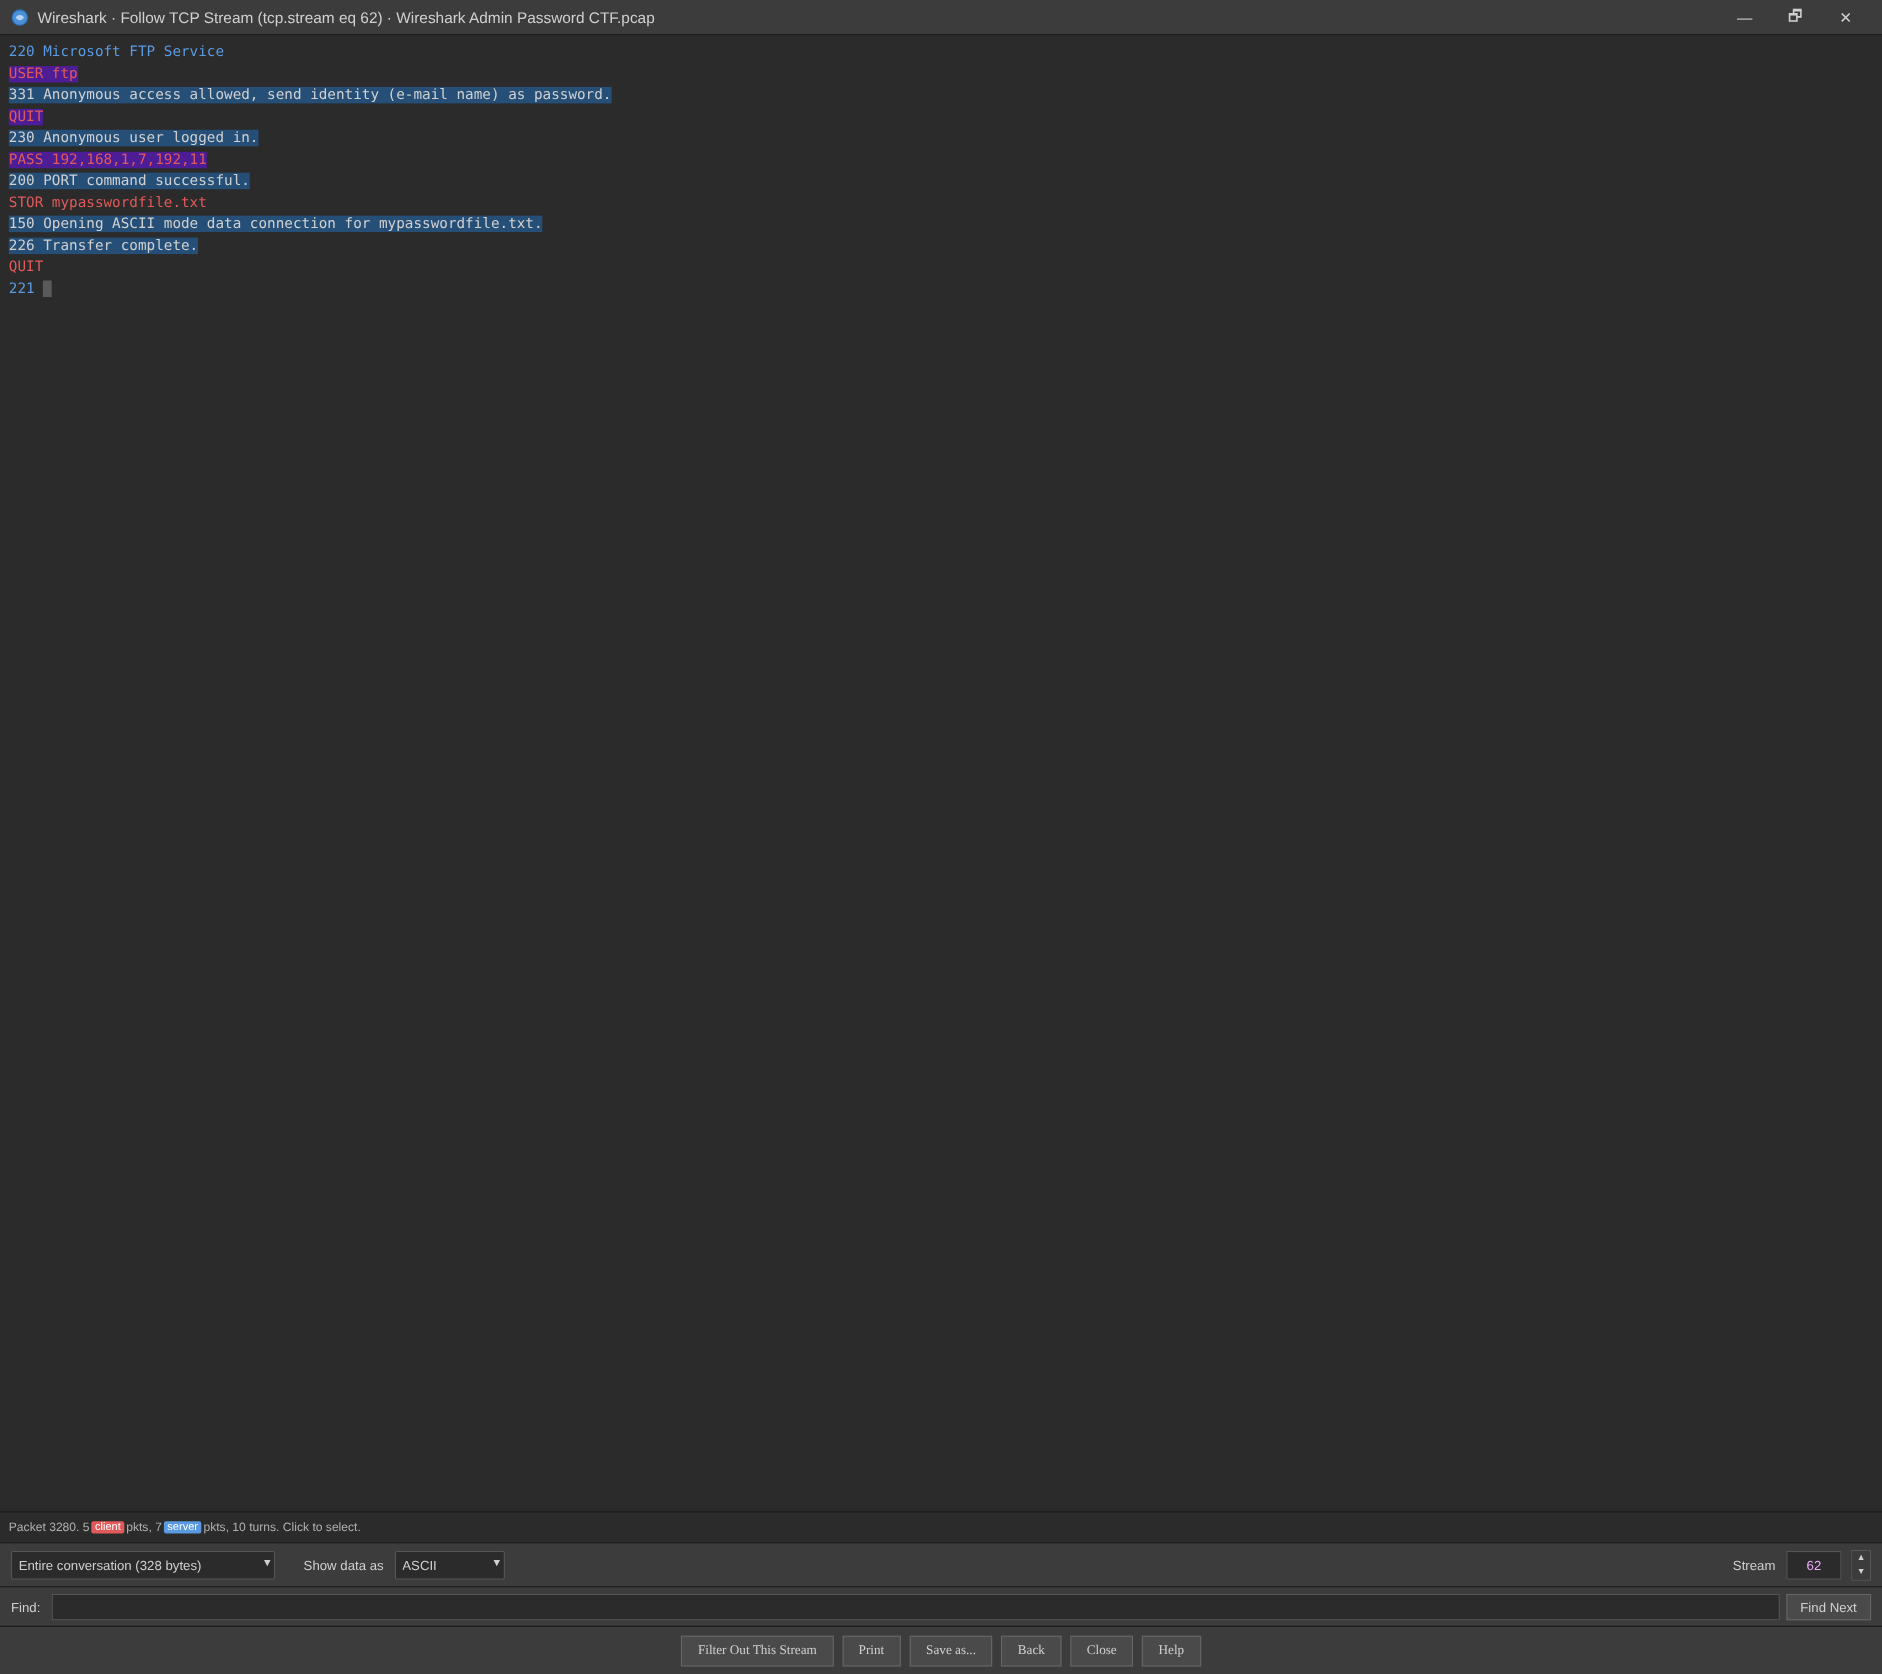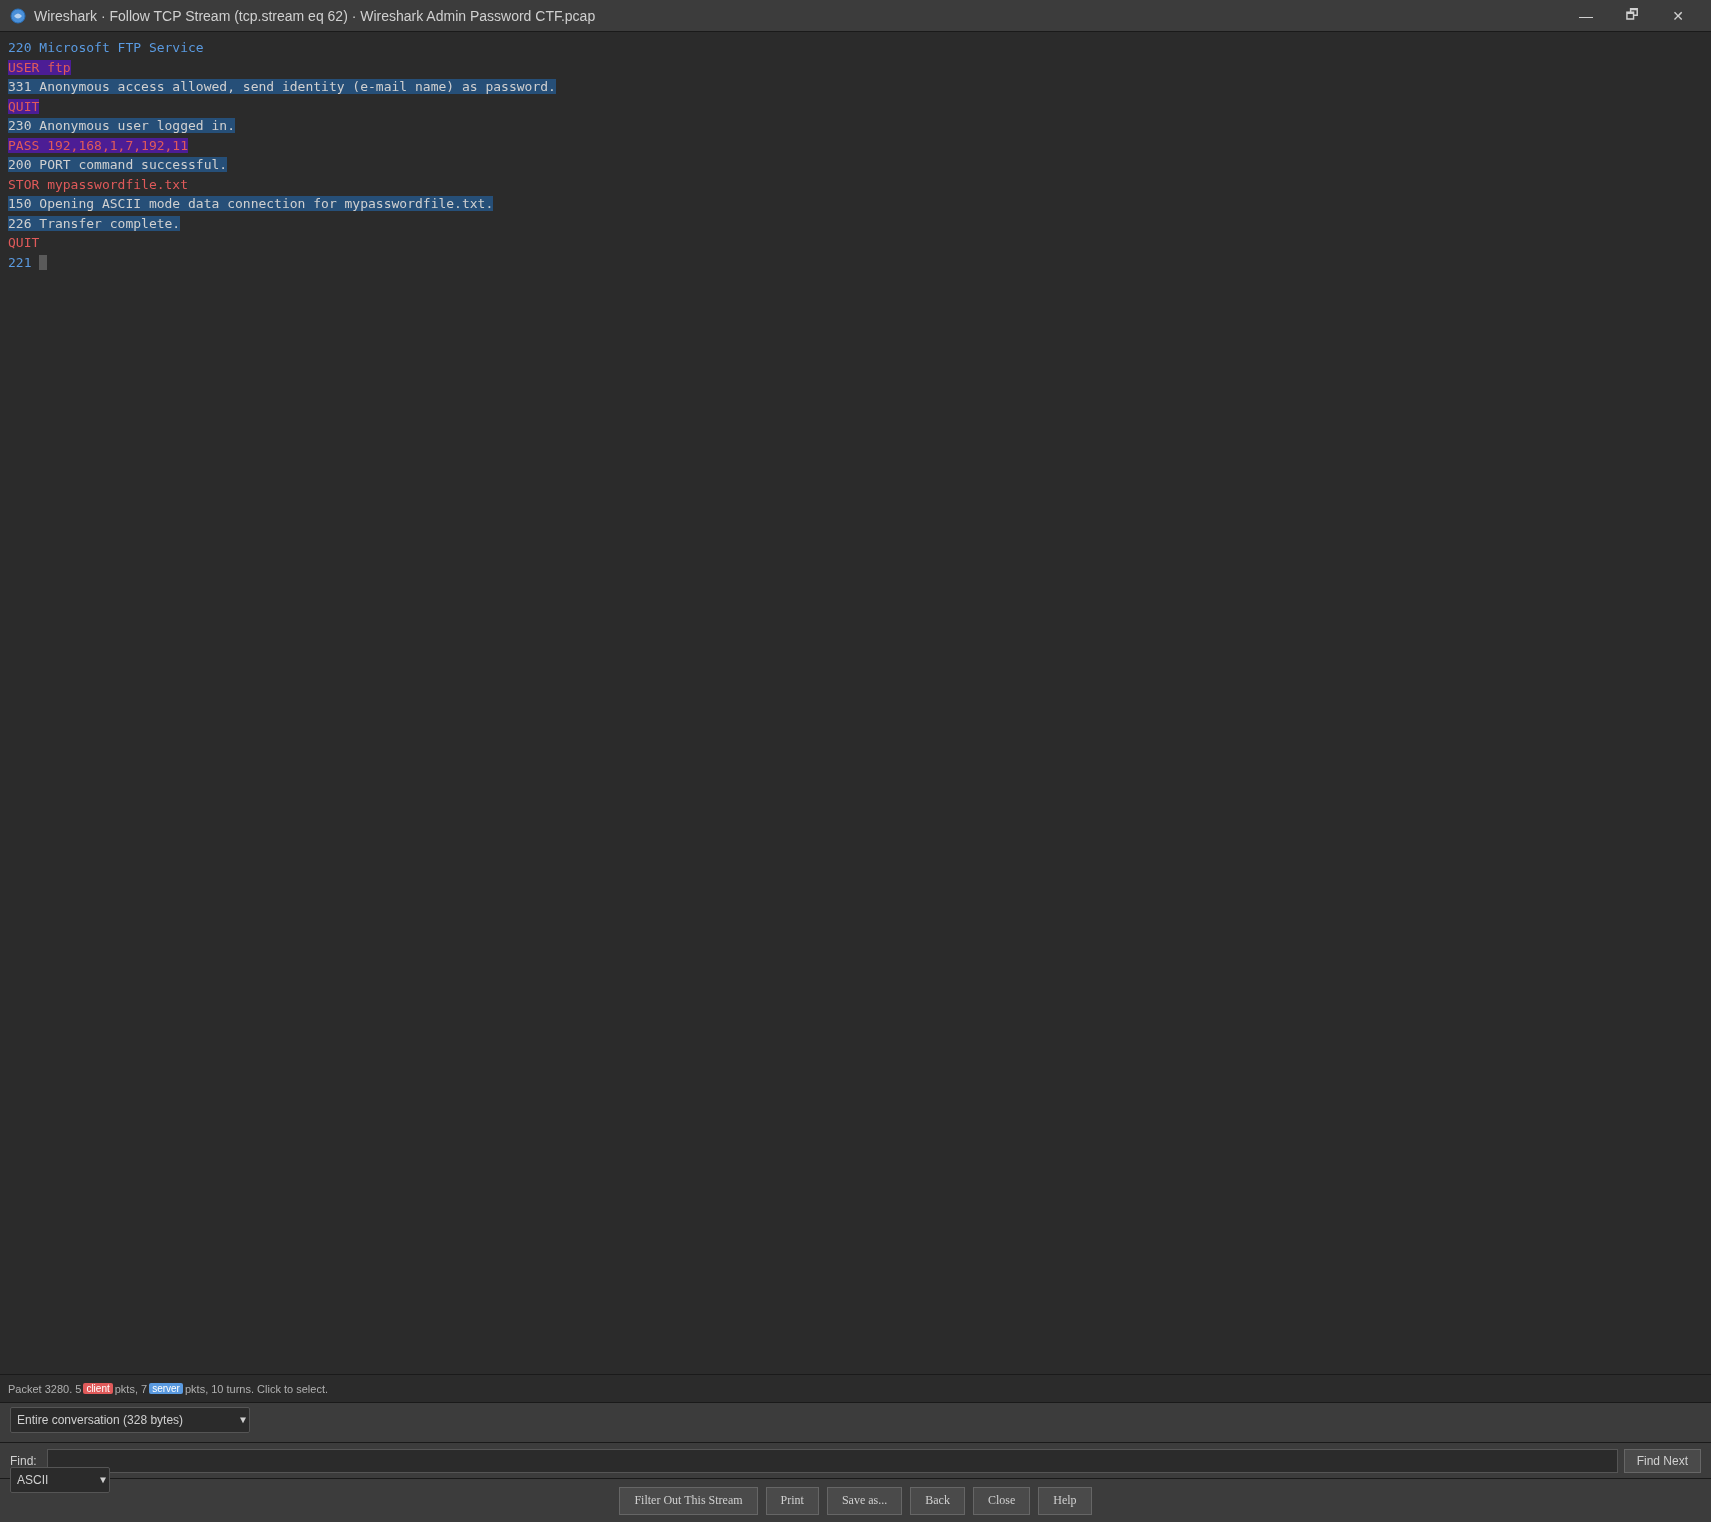--- a/index.html
+++ b/index.html
@@ -129,26 +129,25 @@
       font-size: 10px;
       border-radius: 2px;
       margin: 0 2px;
     }
 
     
     .controls-row1 {
       height: 40px;
       background: #3c3c3c;
       display: flex;
-      align-items: flex-start;
+      align-items: center;
       padding: 4px 10px;
       gap: 10px;
       flex-shrink: 0;
       border-top: 1px solid #1a1a1a;
-      flex-direction: column;
     }
 
     .dropdown {
       height: 26px;
       background: #2b2b2b;
       border: 1px solid #555;
       color: #d0d0d0;
       font-size: 12px;
       padding: 0 6px;
       cursor: pointer;

